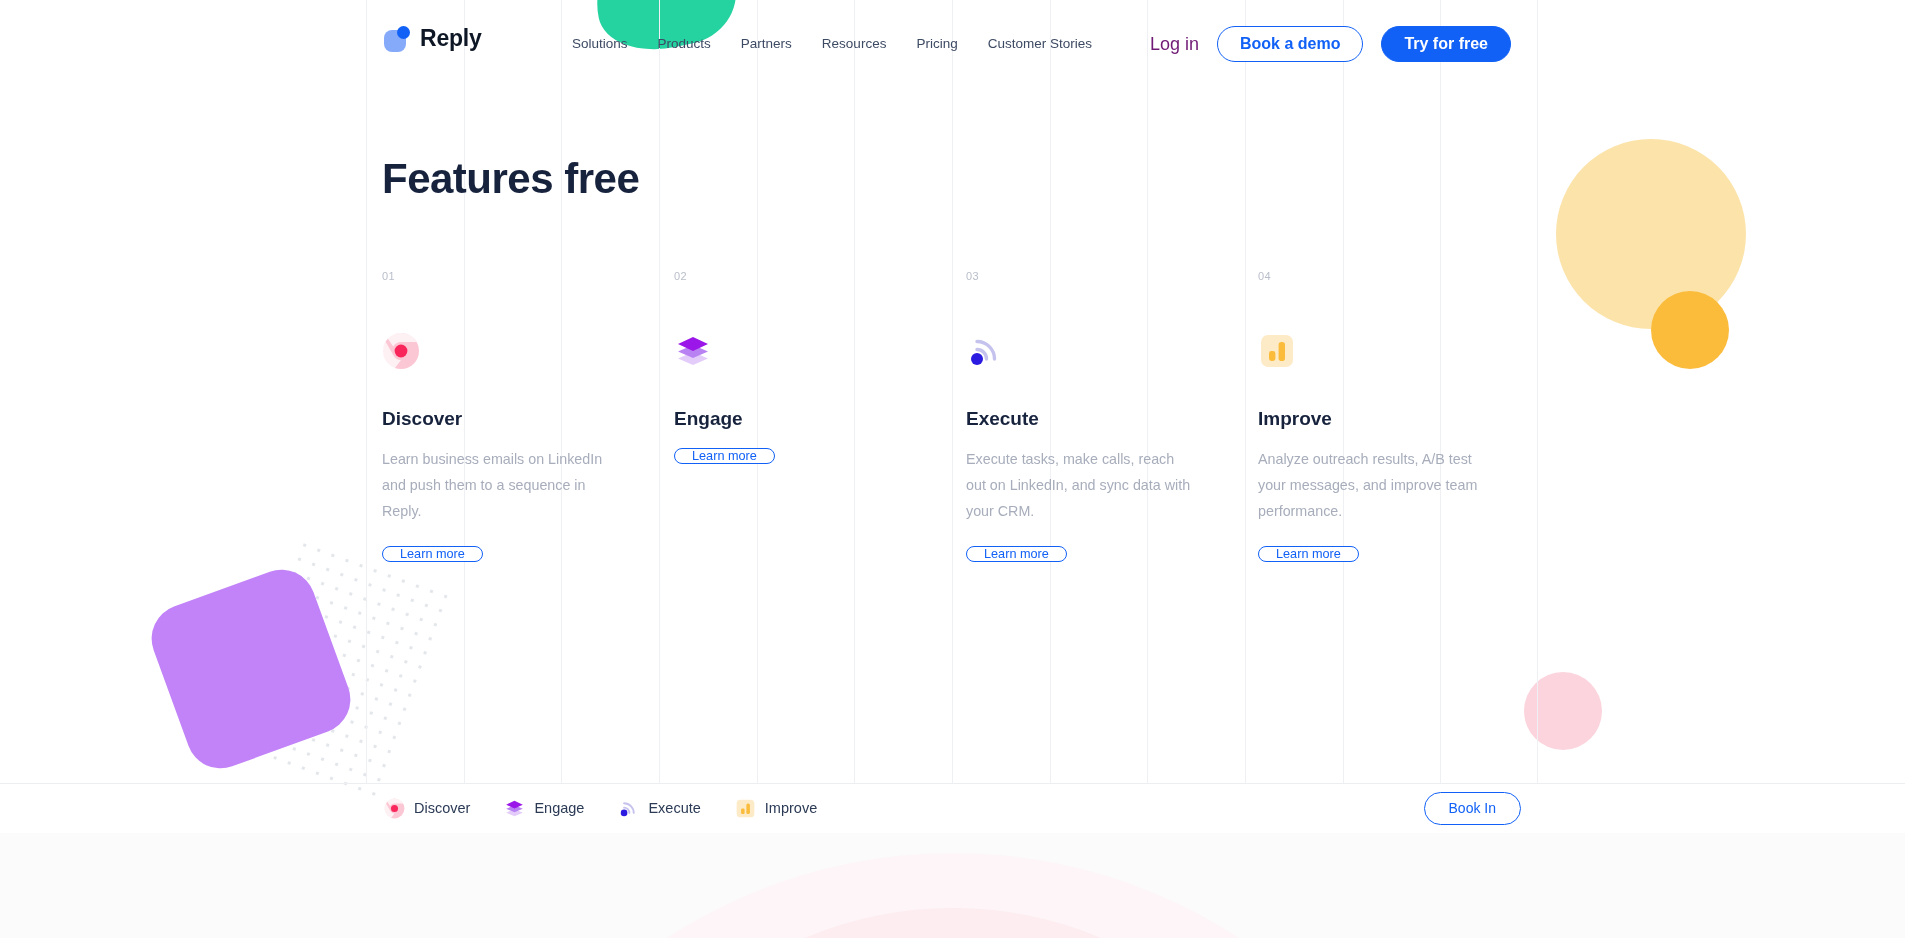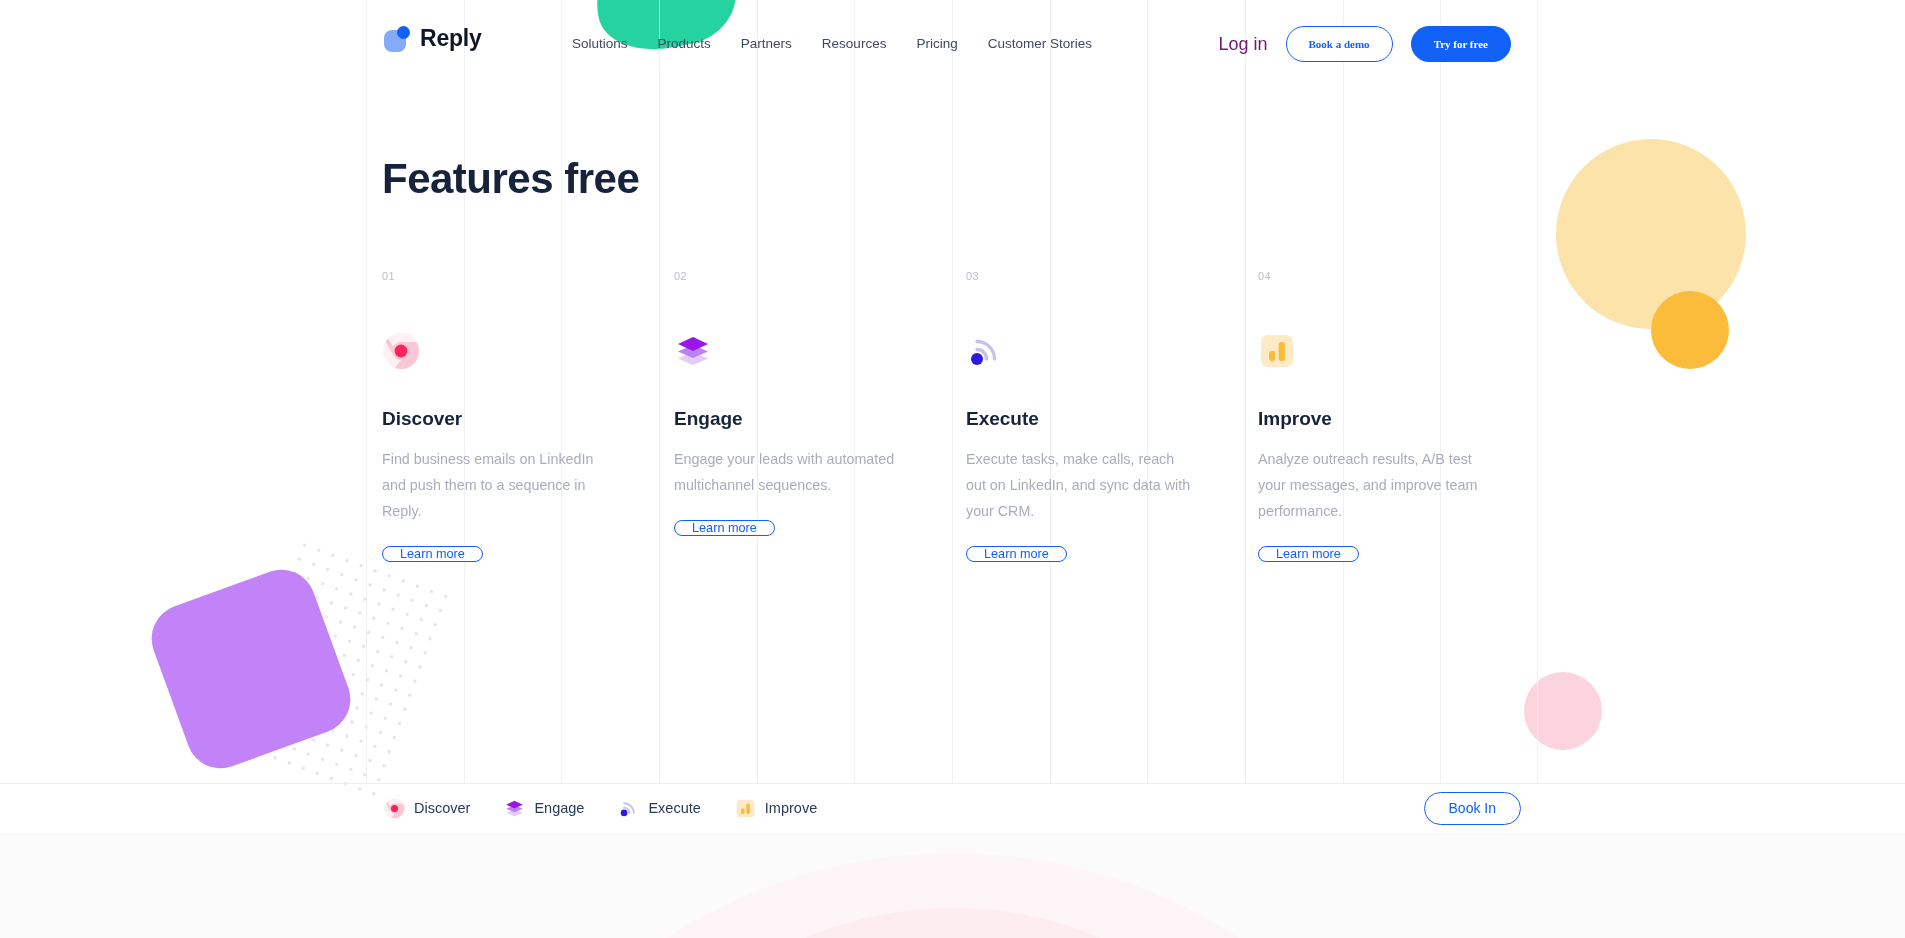--- a/index.html
+++ b/index.html
@@ -54,22 +54,22 @@
   .logo-mark .sq { position:absolute; left:0; top:4px; width:22px; height:22px; background:#85AAF9; border-radius:8px; }
   .logo-mark .dot { position:absolute; right:0; top:0; width:13px; height:13px; background:#1161F6; border-radius:50%; }
   .logo-text { font-size:23px; font-weight:700; color:#0e1726; letter-spacing:-.2px; }
 
   .nav { position:absolute; left:572px; top:36px; display:flex; align-items:center; gap:0; }
   .nav a { font-size:13.5px; color:#3d4a63; text-decoration:none; white-space:nowrap; }
   .nav a + a { margin-left:30px; }
 
   .header-right { position:absolute; right:394px; top:26px; display:flex; align-items:center; gap:18px; }
   .login-link { font-size:18px; color:#701a75; text-decoration:none; }
-  .btn { border-radius:22px; font-size:11px; font-weight:600; cursor:pointer; white-space:nowrap;
-         display:inline-flex; align-items:center; justify-content:center;font-family:Liberation Serif, serif; }
+  .btn { border-radius:22px; font-size:16px; font-weight:600; cursor:pointer; white-space:nowrap;
+         display:inline-flex; align-items:center; justify-content:center; }
   .btn-outline { height:36px; padding:0 22px; border:1.4px solid #1161F6; color:#1161F6; background:#fff; }
   .btn-solid   { height:36px; padding:0 22px; border:1.4px solid #1161F6; color:#fff; background:#1161F6; }
 
   
   .title { position:absolute; left:382px; top:155px; font-size:42px; font-weight:700; color:#17233d; letter-spacing:-.5px; z-index:4; }
 
   .cards { position:absolute; left:382px; top:270px; width:1180px; display:flex; z-index:4; }
   .card { width:292px; }
   .card-num { font-size:11px; color:#b9bec9; letter-spacing:.5px; margin-bottom:50px; }
   .card-icon { width:38px; height:38px; margin-bottom:38px; position:relative; }
@@ -156,35 +156,34 @@
       <div class="card-num">01</div>
       <div class="card-icon">
         <svg class="ic-discover" viewBox="0 0 38 38">
           <circle cx="19" cy="19" r="18" fill="#FCC7D4"></circle>
           <path d="M19 1a18 18 0 0 1 15.6 9H19a9 9 0 0 0-7.8 4.5L5.4 6A18 18 0 0 1 19 1z" fill="#fff" opacity=".75"></path>
           <path d="M3.5 9.5 11.2 23a9 9 0 0 0 7.8 5l-6.4 8.6A18 18 0 0 1 3.5 9.5z" fill="#fff" opacity=".75"></path>
           <circle cx="19" cy="19" r="6.4" fill="#F8265A"></circle>
         </svg>
       </div>
       <div class="card-title">Discover</div>
-      <div class="card-desc">Find business emails on LinkedIn and push them to a sequence in Reply.</div>
+      <div class="card-desc">Learn business emails on LinkedIn and push them to a sequence in Reply.</div>
       <button class="learn">Learn more</button>
     </div>
 
     <div class="card">
       <div class="card-num">02</div>
       <div class="card-icon">
         <svg class="ic-engage" viewBox="0 0 38 38">
           <path d="M19 20 4 26.5 19 33l15-6.5z" fill="#E4CCFA"></path>
           <path d="M19 13 4 19.5 19 26l15-6.5z" fill="#B982F2"></path>
           <path d="M19 5 4 12 19 19l15-7z" fill="#9B16E8"></path>
         </svg>
       </div>
       <div class="card-title">Engage</div>
-      <div class="card-desc">Engage your leads with automated multichannel sequences.</div>
       <button class="learn">Learn more</button>
     </div>
 
     <div class="card">
       <div class="card-num">03</div>
       <div class="card-icon">
         <svg class="ic-execute" viewBox="0 0 38 38">
           <circle cx="11" cy="27" r="6" fill="#2B1BE0"></circle>
           <path d="M11 17.5a9.5 9.5 0 0 1 9.5 9.5" fill="none" stroke="#C5C2EE" stroke-width="3.4" stroke-linecap="round"></path>
           <path d="M11 9.5A17.5 17.5 0 0 1 28.5 27" fill="none" stroke="#C5C2EE" stroke-width="3.4" stroke-linecap="round"></path>

